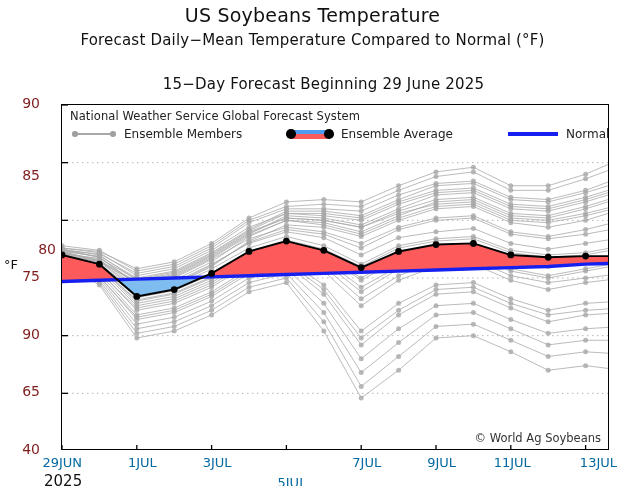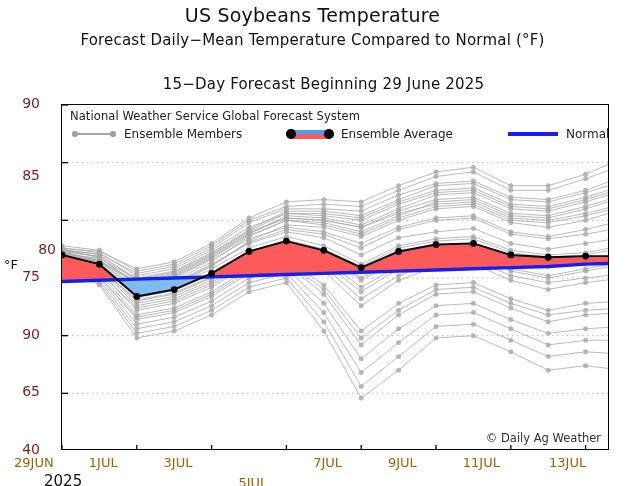--- a/index.html
+++ b/index.html
@@ -10,21 +10,21 @@
   .ttl{position:absolute;left:0;width:625px;text-align:center;
        font-family:"DejaVu Sans",sans-serif;color:#111;letter-spacing:.2px;}
   #title1{top:4px;font-size:19px;}
   #title2{top:31px;font-size:15px;}
   #title3{top:53px;font-size:15px;}
   #title4{top:75px;font-size:15px;margin-left:11px;}
 
   #ylabel{position:absolute;left:4px;top:257px;font-size:13px;color:#111;}
 
   .ytick{position:absolute;right:0;width:40px;text-align:right;font-size:14px;color:#7f1d1d;}
-  .xtick{position:absolute;font-size:13px;color:#a16207;text-align:left;}
+  .xtick{position:absolute;font-size:13px;color:#0369a1;text-align:right;}
   #xyear{position:absolute;font-size:15px;color:#111;}
 
   #plotwrap{position:absolute;left:48px;top:104px;width:561px;height:346px;}
   #frame{position:absolute;inset:0;border:1.5px solid #000;box-sizing:border-box;
          background:#fff;overflow:hidden;margin-left:13px;}
   #svg{position:absolute;left:0;top:0;}
 
   #legend{position:absolute;left:8px;top:4px;width:546px;pointer-events:none;}
   #legtitle{font-size:11.5px;color:#222;letter-spacing:.1px;margin-bottom:3px;
             font-family:"DejaVu Sans",sans-serif;}
@@ -667,16 +667,16 @@
           </div>
           <div class="legitem" style="left:436px;">
             <span class="lg-nrm">
               <span class="ln"></span>
             </span>
             <span>Normal</span>
           </div>
         </div>
       </div>
 
-      <div id="copyright">© Daily Ag Weather</div>
+      <div id="copyright">© World Ag Soybeans</div>
     </div>
   </div>
 </div>
 
 </body></html>

